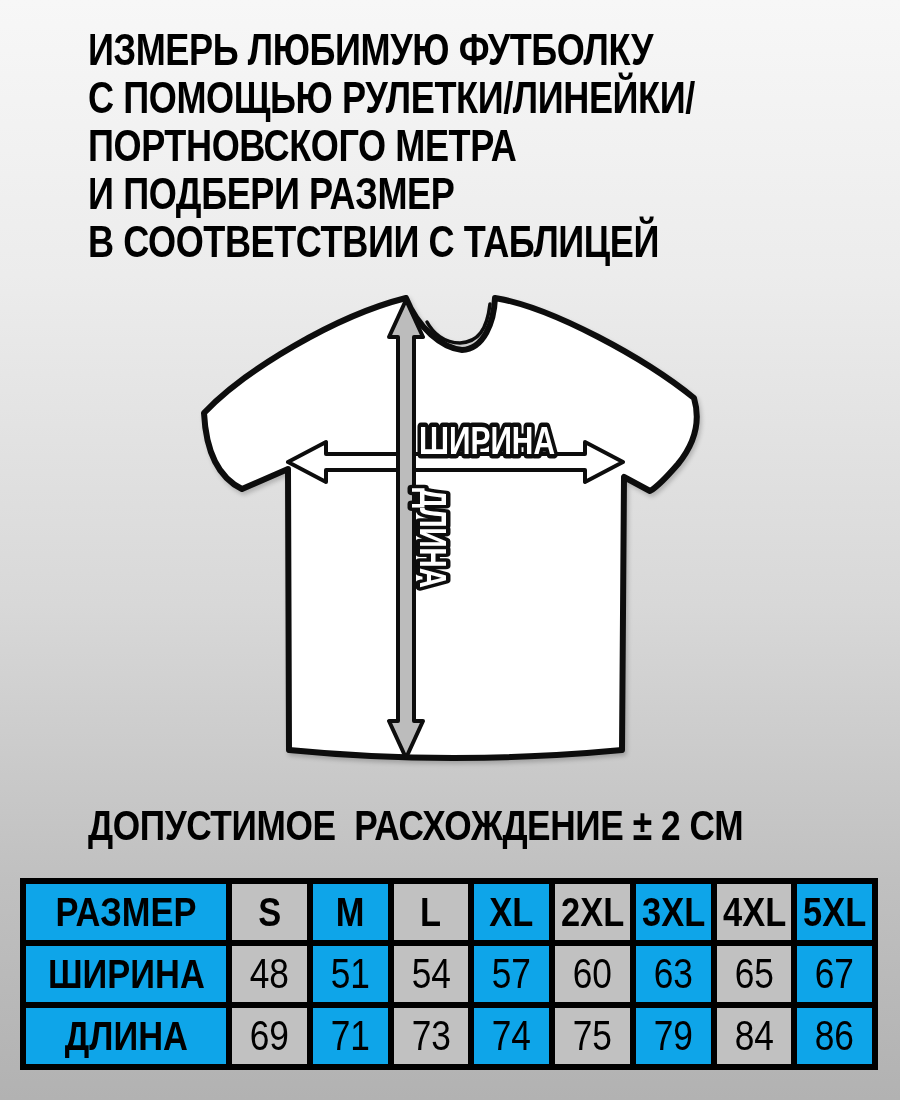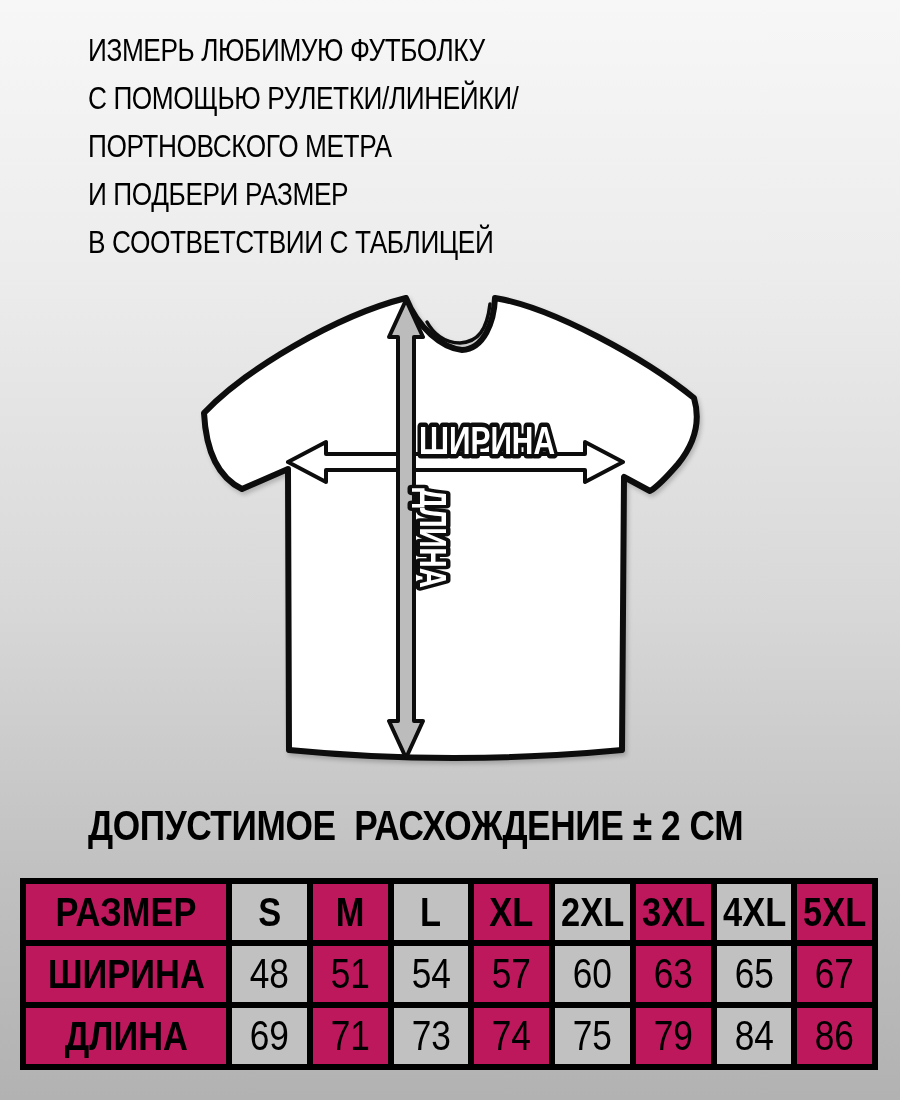--- a/index.html
+++ b/index.html
@@ -1,28 +1,28 @@
 <!DOCTYPE html>
 <html><head>
 <meta charset="utf-8">
 <style>
   html,body{margin:0;padding:0;}
   body{
     width:900px;height:1100px;overflow:hidden;position:relative;
     background:linear-gradient(180deg,#f7f7f7 0%,#ececec 25%,#d8d8d8 55%,#c0c0c0 80%,#b2b2b2 100%);
     font-family:"Liberation Sans",sans-serif;color:#000;
   }
-  .headline{position:absolute;left:88px;top:26px;font-weight:normal;font-size:32px;line-height:48px;}
+  .headline{position:absolute;left:88px;top:26px;font-weight:bold;font-size:44px;line-height:48px;}
   .headline .line{transform:scaleX(0.82);transform-origin:0 50%;white-space:nowrap;letter-spacing:-0.5px;}
   .tshirt-svg{position:absolute;left:190px;top:280px;filter:drop-shadow(2px 3px 2px rgba(0,0,0,0.20));}
   .tolerance{position:absolute;left:88px;top:801px;font-size:43px;font-weight:bold;
     transform:scaleX(0.82);transform-origin:0 50%;white-space:pre;letter-spacing:-0.5px;}
   table.size{position:absolute;left:20px;top:878px;width:852px;border-collapse:collapse;table-layout:fixed;}
   table.size th,table.size td{
-    border:6px solid #000;background:#be185d;text-align:center;vertical-align:middle;
+    border:6px solid #000;background:#0ea5e9;text-align:center;vertical-align:middle;
     padding:0;height:56px;overflow:hidden;
   }
   table.size .g{background:#c1c1c1;}
   .cx{display:inline-block;transform:scaleX(0.84);white-space:nowrap;}
   .hdr{font-size:41px;font-weight:bold;}
   .num{font-size:42px;font-weight:400;}
 </style>
 </head>
 <body>
 

